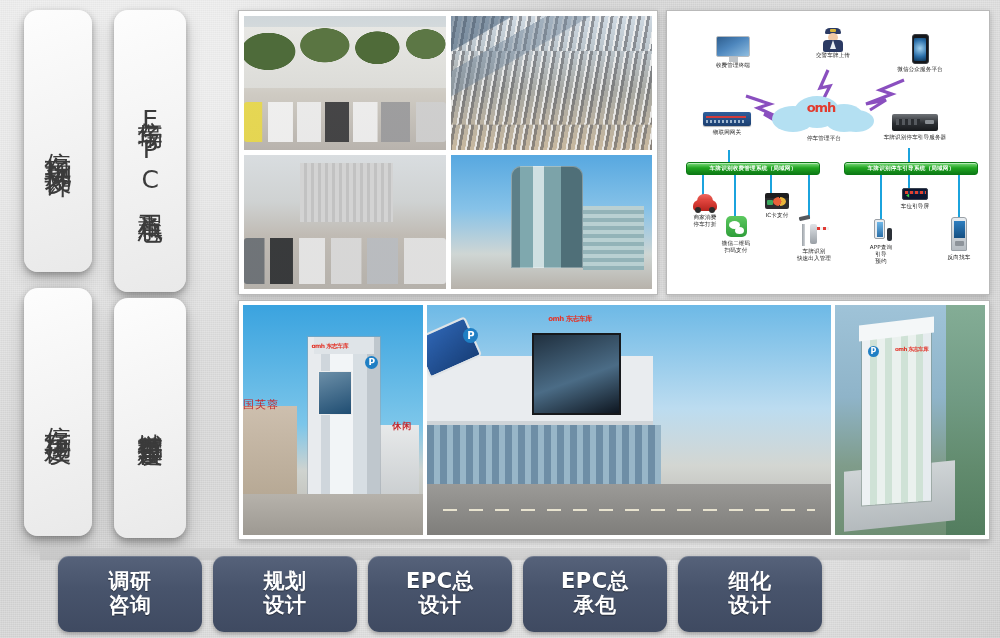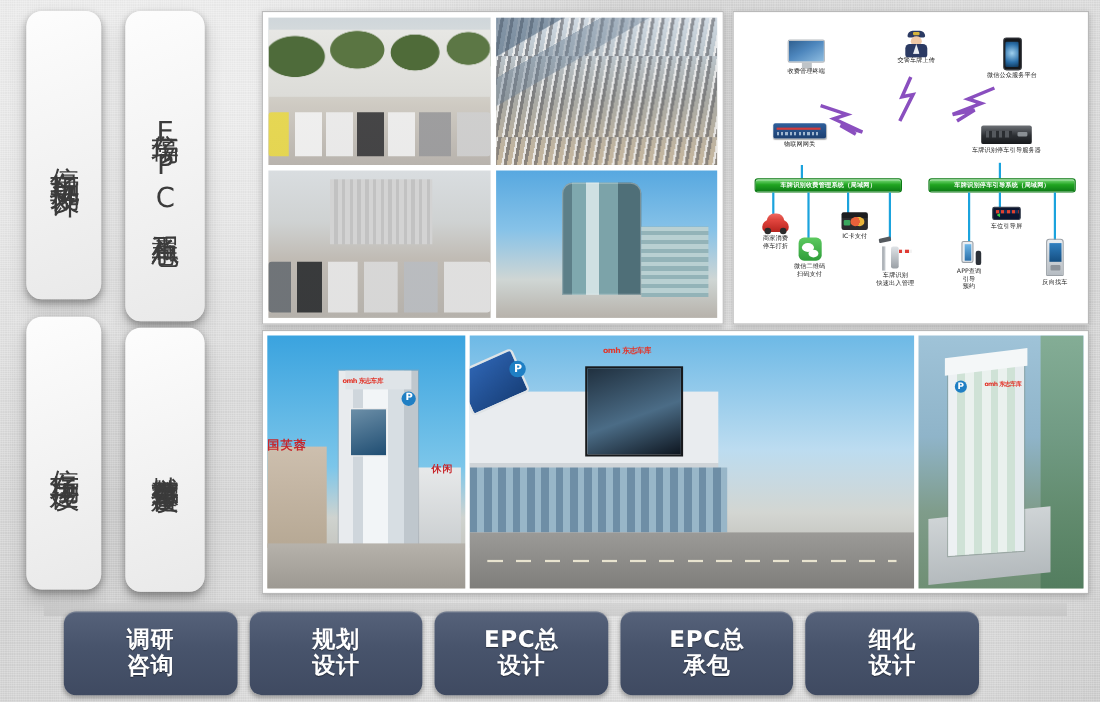--- a/index.html
+++ b/index.html
@@ -193,21 +193,21 @@
   .r1 .tower{left:36%;top:14%;width:40%;height:74%;
     background:linear-gradient(90deg,#e8ebee 0 18%,#cfd6dc 18% 30%,#f2f5f7 30% 62%,#d7dee3 62% 82%,#bfc7cd 82% 100%);
     box-shadow:0 0 0 1px rgba(150,160,170,.5);}
   .r1 .tower::before{content:"";position:absolute;left:8%;top:0;width:84%;height:10%;background:#dfe4e8;}
   .r1 .tower::after{content:"";position:absolute;left:14%;top:20%;width:48%;height:26%;
     background:linear-gradient(160deg,#6c8fa8,#1f4d72);border:1px solid #eee;box-sizing:border-box;}
   .r1 .pmark{position:absolute;left:68%;top:22%;width:13px;height:13px;border-radius:50%;background:#1f7fc4;color:#fff;
     font-size:9px;line-height:13px;text-align:center;font-weight:bold;}
   .r1 .left-b{left:0;top:44%;width:30%;height:40%;background:linear-gradient(180deg,#cdbfae,#b6a894);}
   .r1 .right-b{right:2%;top:52%;width:24%;height:34%;background:linear-gradient(180deg,#e7e9ea,#c8ccce);}
-  .r1 .sign1{position:absolute;left:0;top:40%;font-size:11px;color:#c8252a;font-weight:bold;letter-spacing:1px;}
+  .r1 .sign1{position:absolute;left:0;top:40%;font-size:11px;color:#c8252a;font-weight:normal;letter-spacing:1px;}
   .r1 .sign2{position:absolute;right:6%;top:50%;font-size:9px;color:#c8252a;font-weight:bold;letter-spacing:1px;}
   .r1 .ground{position:absolute;left:0;bottom:0;width:100%;height:18%;background:linear-gradient(180deg,#b6b2ab,#9d9992);}
   .brand{position:absolute;font-weight:bold;color:#e2362b;letter-spacing:-0.5px;}
 
   .r2 .box{left:-6%;top:22%;width:62%;height:62%;
     background:linear-gradient(180deg,#e9ecef 0 46%,#cfd4d8 46% 100%);}
   .r2 .glassrow{position:absolute;left:0;top:52%;width:58%;height:26%;
     background:repeating-linear-gradient(90deg,#6e8ea6 0 7px,#98b6c8 7px 13px);}
   .r2 .screen{position:absolute;left:26%;top:12%;width:22%;height:36%;background:#0d0f12;border:2px solid #17191c;box-sizing:border-box;}
   .r2 .screen i{display:block;width:100%;height:100%;background:linear-gradient(160deg,#20303f,#4b6c86 55%,#0e1620);}
@@ -220,21 +220,21 @@
     background:linear-gradient(90deg,#edf1f3 0 12%,#cfe2d6 12% 22%,#eaf1ee 22% 34%,#cfe2d6 34% 44%,#eaf1ee 44% 56%,#cfe2d6 56% 66%,#eaf1ee 66% 78%,#cfe2d6 78% 88%,#e6ecef 88% 100%);
     transform:skewY(-4deg);box-shadow:0 0 0 1px rgba(120,140,130,.5);}
   .r3 .roof{position:absolute;left:16%;top:7%;width:50%;height:7%;background:#f4f7f8;transform:skewY(-7deg);}
   .r3 .pmark{position:absolute;left:22%;top:18%;width:11px;height:11px;border-radius:50%;background:#1f7fc4;color:#fff;font-size:8px;line-height:11px;text-align:center;font-weight:bold;}
   .r3 .plaza{position:absolute;left:6%;bottom:4%;width:74%;height:26%;background:linear-gradient(180deg,#cfd4d6,#b4babd);transform:skewY(-6deg);}
   .r3 .green{position:absolute;right:0;top:0;width:26%;height:100%;background:linear-gradient(180deg,#7fa98a,#4e7a5b);opacity:.85;}
 
   
   .chips{position:absolute;left:0;top:548px;width:1000px;height:90px;}
   .chipbar{
-    position:absolute;left:58px;top:8px;width:832px;height:76px;
+    position:absolute;left:58px;top:8px;width:764px;height:76px;
     display:flex;gap:11px;align-items:stretch;
   }
   .chip{
     flex:1;
     background:linear-gradient(180deg,#56627a 0%,#48546c 42%,#3f4a61 100%);
     border-radius:11px;
     box-shadow:0 2px 4px rgba(0,0,0,.3), inset 0 1px 0 rgba(255,255,255,.16);
     display:flex;flex-direction:column;align-items:center;justify-content:center;
     color:#fff;font-size:21px;font-weight:bold;line-height:1.14;letter-spacing:.5px;
     text-shadow:0 1px 1px rgba(0,0,0,.45);
@@ -319,20 +319,30 @@
       <div class="dnode" style="left:18px;top:96px;width:74px;">
         <div class="icn ico-router"></div>
         <div class="dlabel" style="margin-top:3px;">物联网网关</div>
       </div>
 
       <div class="dnode" style="left:196px;top:98px;width:94px;">
         <div class="icn ico-server"></div>
         <div class="dlabel" style="margin-top:3px;">车牌识别停车引导服务器</div>
       </div>
 
+      <div class="dnode" style="left:100px;top:76px;width:104px;">
+        <div class="icn ico-cloud">
+          <div class="cl c-a"></div>
+            <div class="cl c-b"></div>
+            <div class="cl c-c"></div>
+            <div class="cl c-d"></div>
+          <div class="logo">omh</div>
+        </div>
+        <div class="dlabel" style="margin-top:1px;">停车管理平台</div>
+      </div>
 
       <div class="vline" style="left:56px;top:134px;height:12px;"></div>
       <div class="vline" style="left:236px;top:132px;height:14px;"></div>
 
       <div class="gbar" style="left:14px;top:146px;width:134px;">
         <span>车牌识别收费管理系统（局域网）</span>
       </div>
       <div class="gbar" style="left:172px;top:146px;width:134px;">
         <span>车牌识别停车引导系统（局域网）</span>
       </div>

